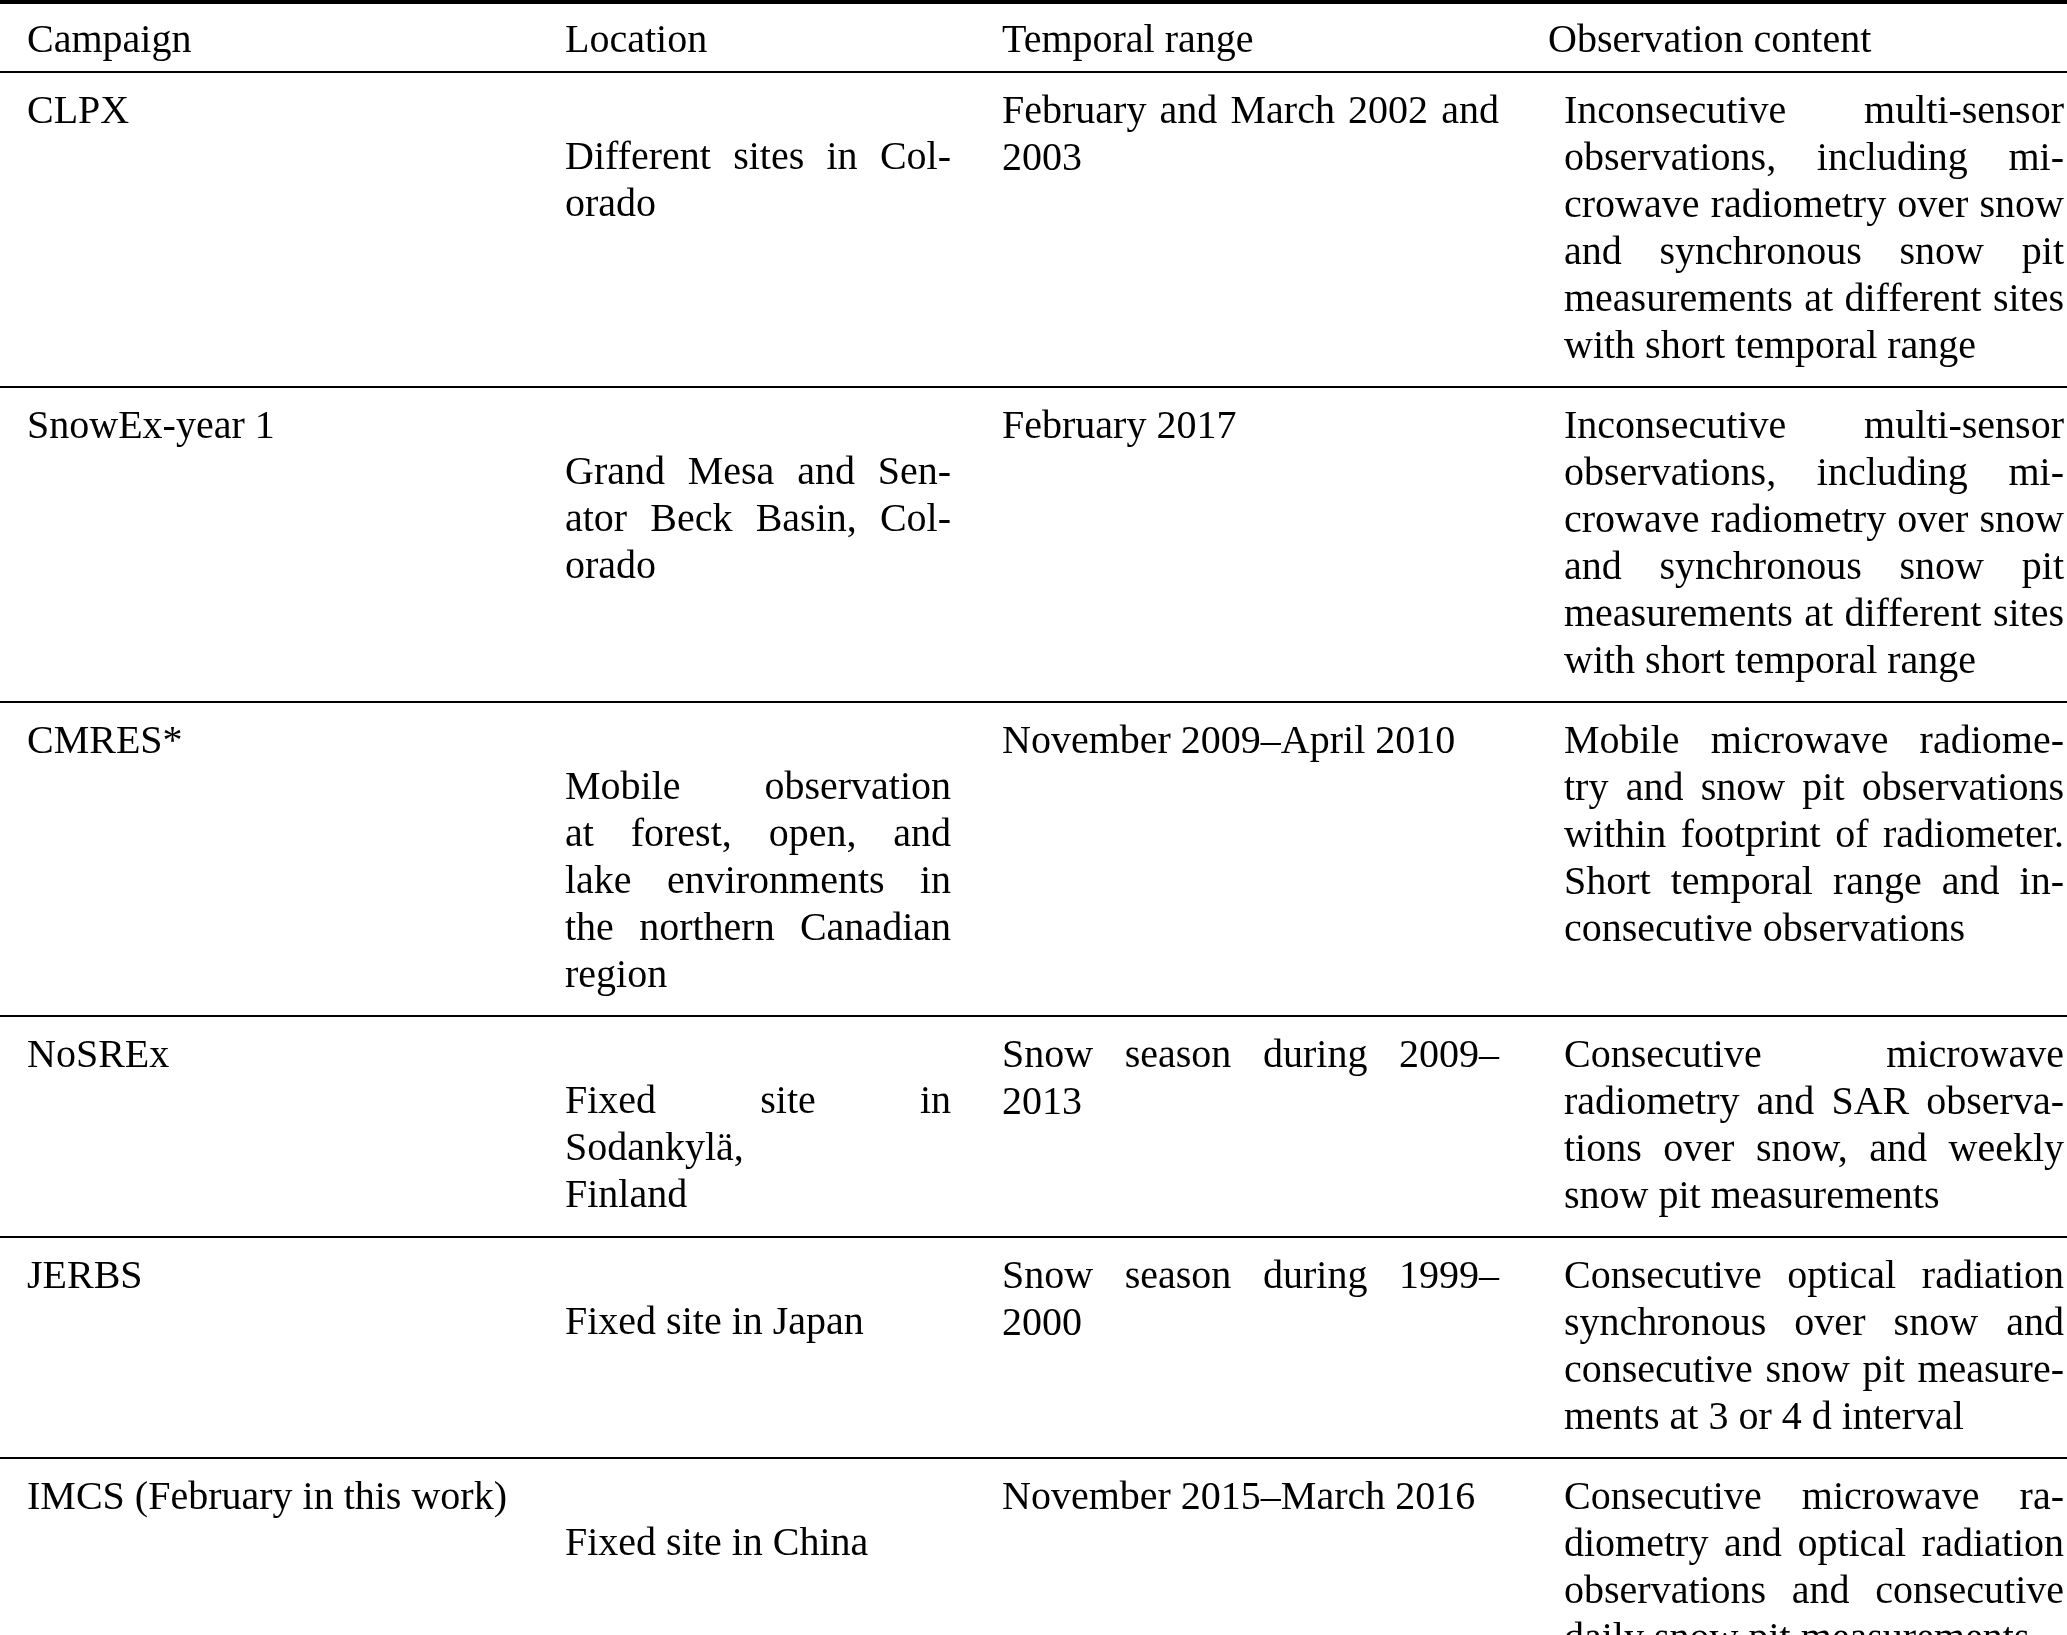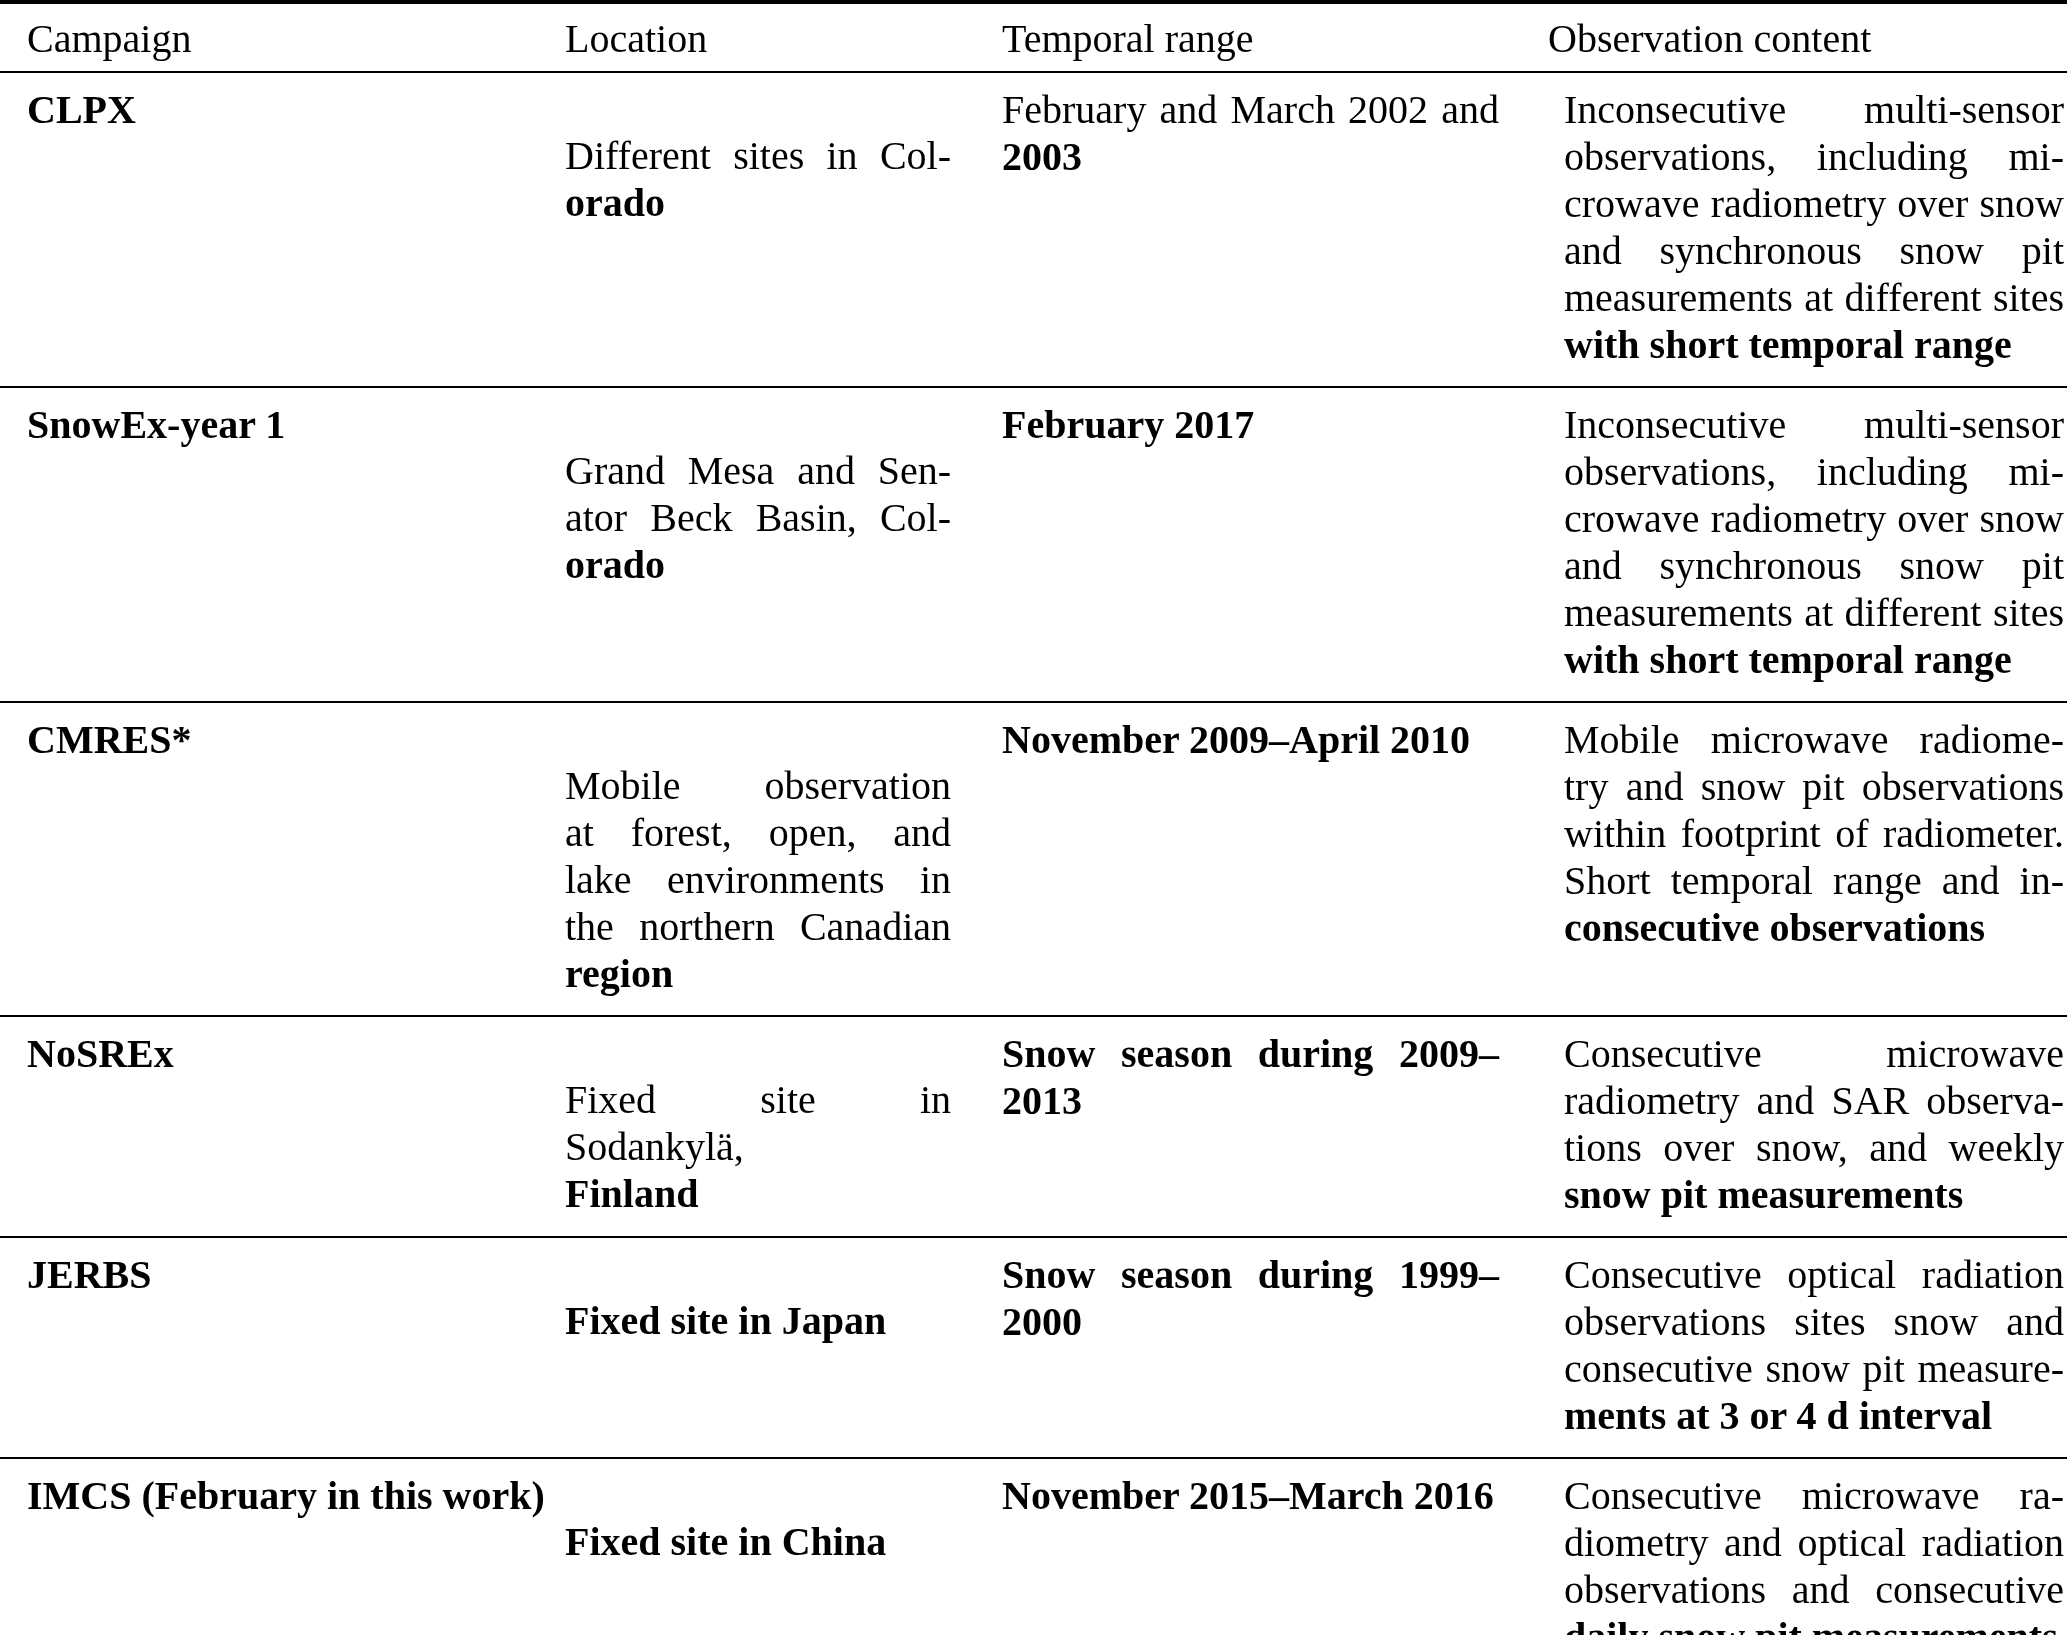--- a/index.html
+++ b/index.html
@@ -38,21 +38,21 @@
   .col-campaign { padding-left: 27px; margin-left: 36px; }
   .cellwrap { width: 100%; }
   .col-location  .cellwrap { width: 386px; margin-top: 46px; }
   .col-temporal  .cellwrap { width: 497px; }
   .col-observation .cellwrap { width: 500px; margin-left: 16px; }
   .ln {
     line-height: 47px;
     text-align: justify;
     text-align-last: justify;
   }
-  .ln.last { text-align-last: left; font-weight: bold; }
+  .ln.last { text-align-last: left; }
 </style>
 </head>
 <body>
 
 <table class="campaign-table">
   <colgroup>
     <col style="width:565px">
     <col style="width:437px">
     <col style="width:546px">
     <col style="width:519px">
@@ -192,21 +192,21 @@
           </div>
         </td>
         <td class="col-temporal">
           <div class="cellwrap">
             <div class="ln last">Snow season during 1999–2000</div>
           </div>
         </td>
         <td class="col-observation">
           <div class="cellwrap">
             <div class="ln">Consecutive optical radiation</div>
-            <div class="ln">observations sites snow and</div>
+            <div class="ln">synchronous over snow and</div>
             <div class="ln">consecutive snow pit measure-</div>
             <div class="ln last">ments at 3 or 4 d interval</div>
           </div>
         </td>
       </tr>
       <tr>
         <td class="col-campaign">
           <div class="cellwrap">
             <div class="ln last">IMCS (February in this work)</div>
           </div>

